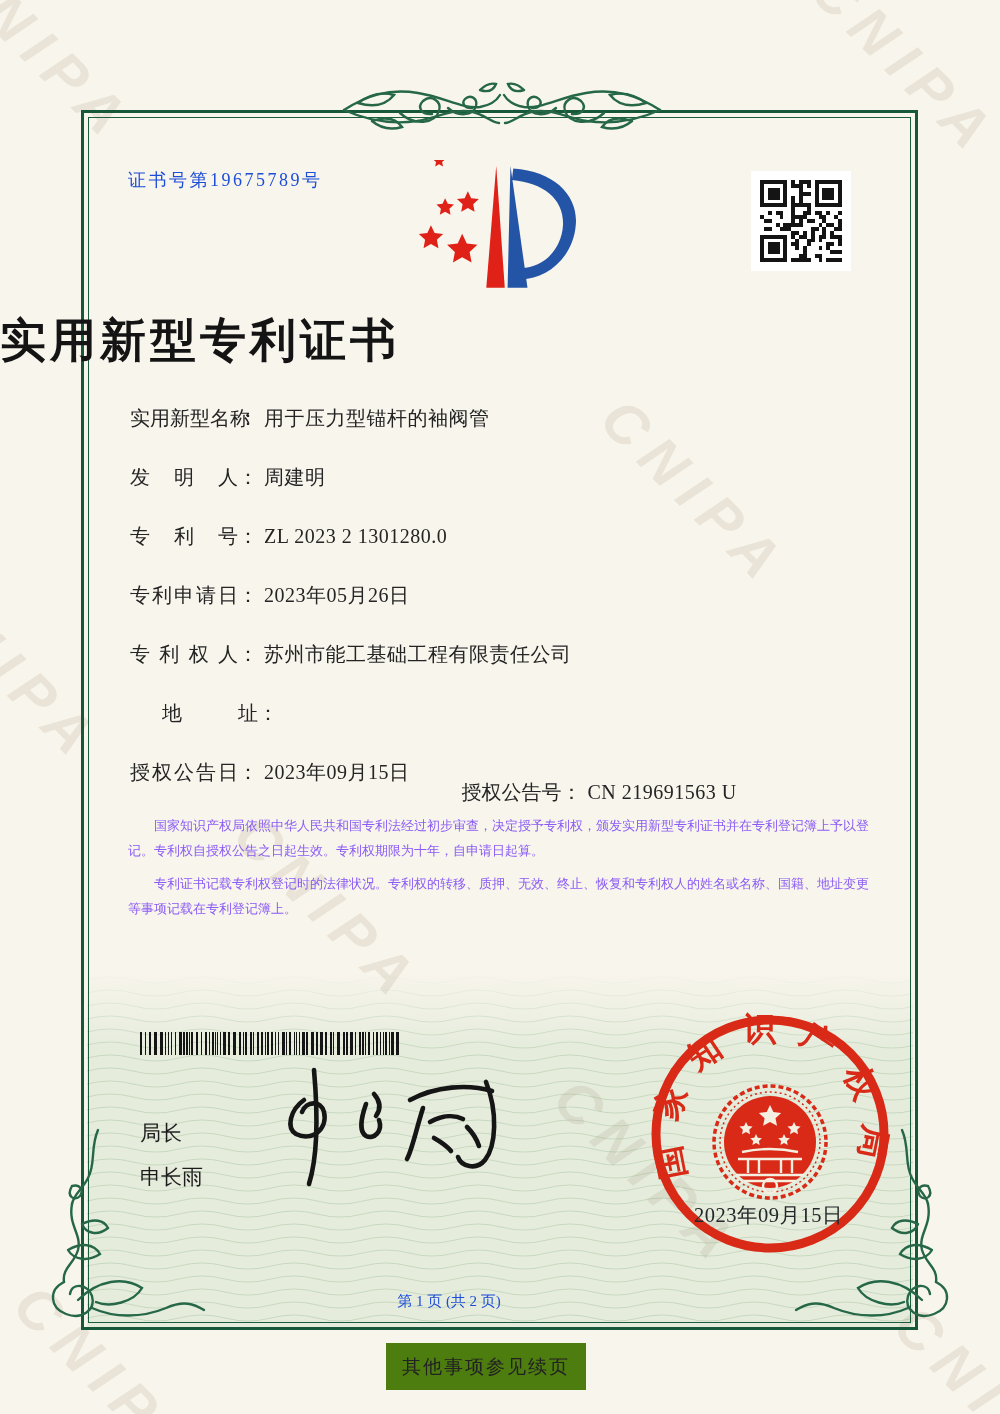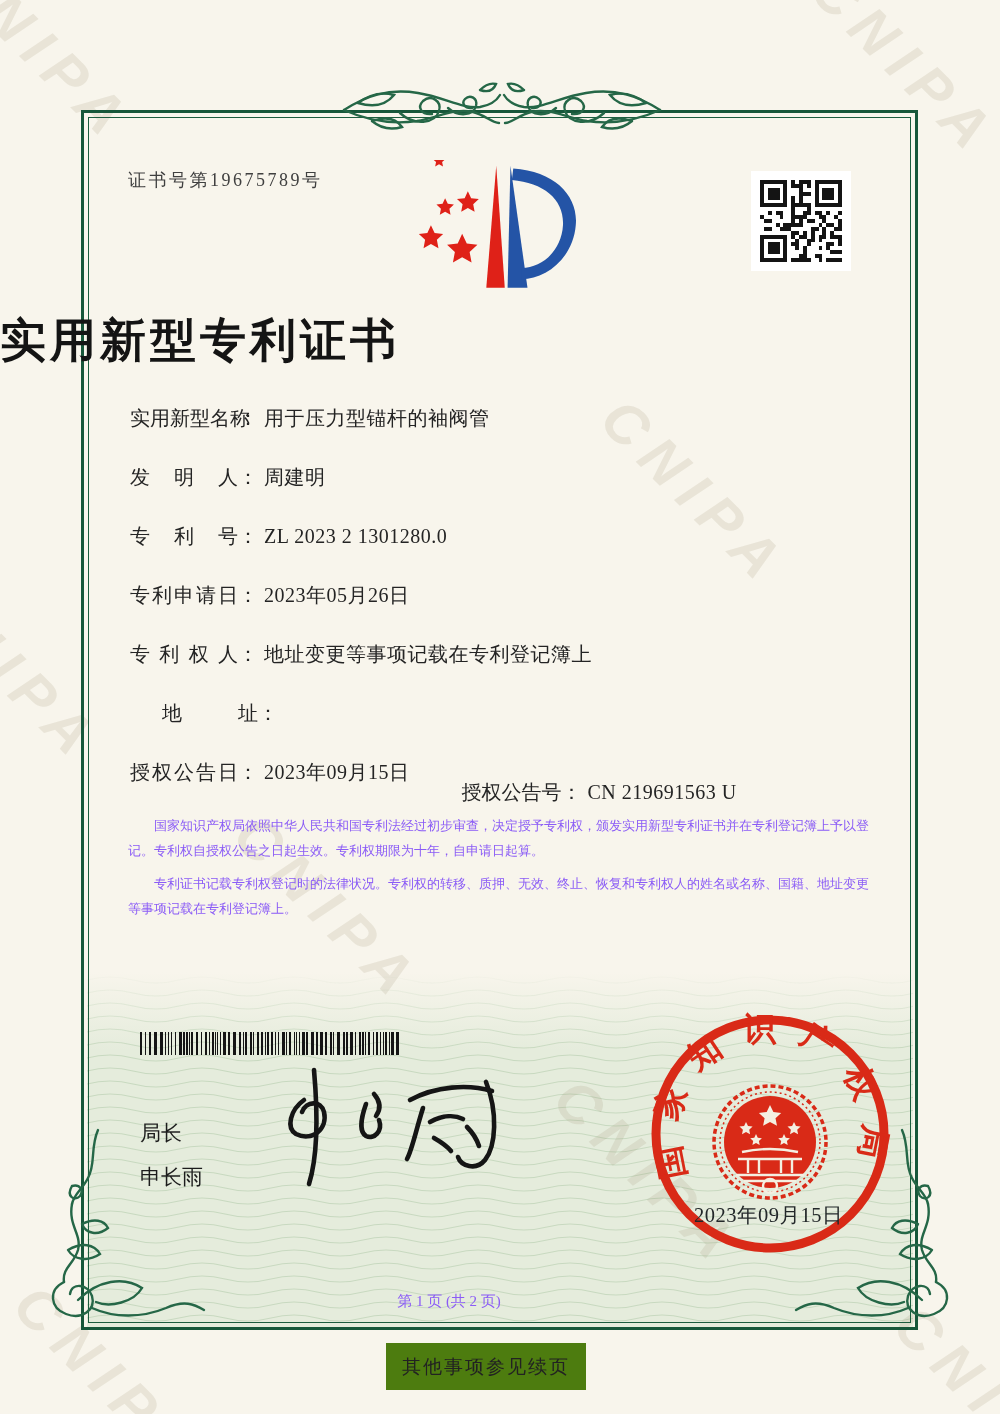--- a/index.html
+++ b/index.html
@@ -35,21 +35,21 @@
     mask-image:linear-gradient(180deg, transparent 0, #000 80px);
   }
 
   
   .orn { position:absolute; z-index:3; pointer-events:none; }
   .orn path { fill:none; stroke:#256747; stroke-width:2.4; stroke-linecap:round; }
 
   
   .cert-number {
     position:absolute; left:128px; top:168px; z-index:3;
-    font-size:18px; letter-spacing:2.5px; color:#404040;
+    font-size:18px; letter-spacing:2.5px; color:#1d4ed8;
   }
   .logo { position:absolute; left:408px; top:160px; width:185px; height:142px; z-index:3; }
   .qr-box {
     position:absolute; left:751px; top:171px; width:100px; height:100px;
     background:#ffffff; z-index:3; display:flex; align-items:center; justify-content:center;
   }
   .qr-box svg { width:82px; height:82px; }
 
   .title {
     position:absolute; left:0; right:4px; top:310px; z-index:3;
@@ -86,21 +86,21 @@
   
   .seal { position:absolute; left:646px; top:1010px; width:248px; height:248px; z-index:4; }
   .seal-date {
     position:absolute; left:676px; top:1201px; width:185px; z-index:5;
     text-align:center; font-size:20.5px; color:#23282a; letter-spacing:0.5px;
   }
 
   
   .page-number {
     position:absolute; left:81px; width:736px; top:1292px; z-index:3;
-    text-align:center; font-size:15px; color:#8b5cf6;
+    text-align:center; font-size:15px; color:#1d4ed8;
   }
   .continuation {
     position:absolute; left:386px; top:1343px; width:200px; height:47px; z-index:3;
     background:#4d7c0f; display:flex; align-items:center; justify-content:center;
     font-size:19px; color:#222; letter-spacing:2px;
   }
 </style>
 </head>
 <body>
 
@@ -339,21 +339,21 @@
         <span class="fvalue">ZL 2023 2 1301280.0</span>
     </div>
     <div class="frow">
       <span class="flabel">专利申请日</span>
         <span class="fcolon">：</span>
         <span class="fvalue">2023年05月26日</span>
     </div>
     <div class="frow">
       <span class="flabel">专利权人</span>
         <span class="fcolon">：</span>
-        <span class="fvalue">地址变更等事项记载在专利登记簿上</span>
+        <span class="fvalue">苏州市能工基础工程有限责任公司</span>
     </div>
     <div class="frow">
       <span class="flabel narrow">地址</span>
         <span class="fcolon">：</span>
     </div>
     <div class="frow">
       <span class="flabel">授权公告日</span>
         <span class="fcolon">：</span>
         <span class="fvalue">2023年09月15日</span>
       <span class="fpair2"><span>授权公告号</span><span class="fcolon">：</span><span class="fvalue">CN 219691563 U</span></span>

